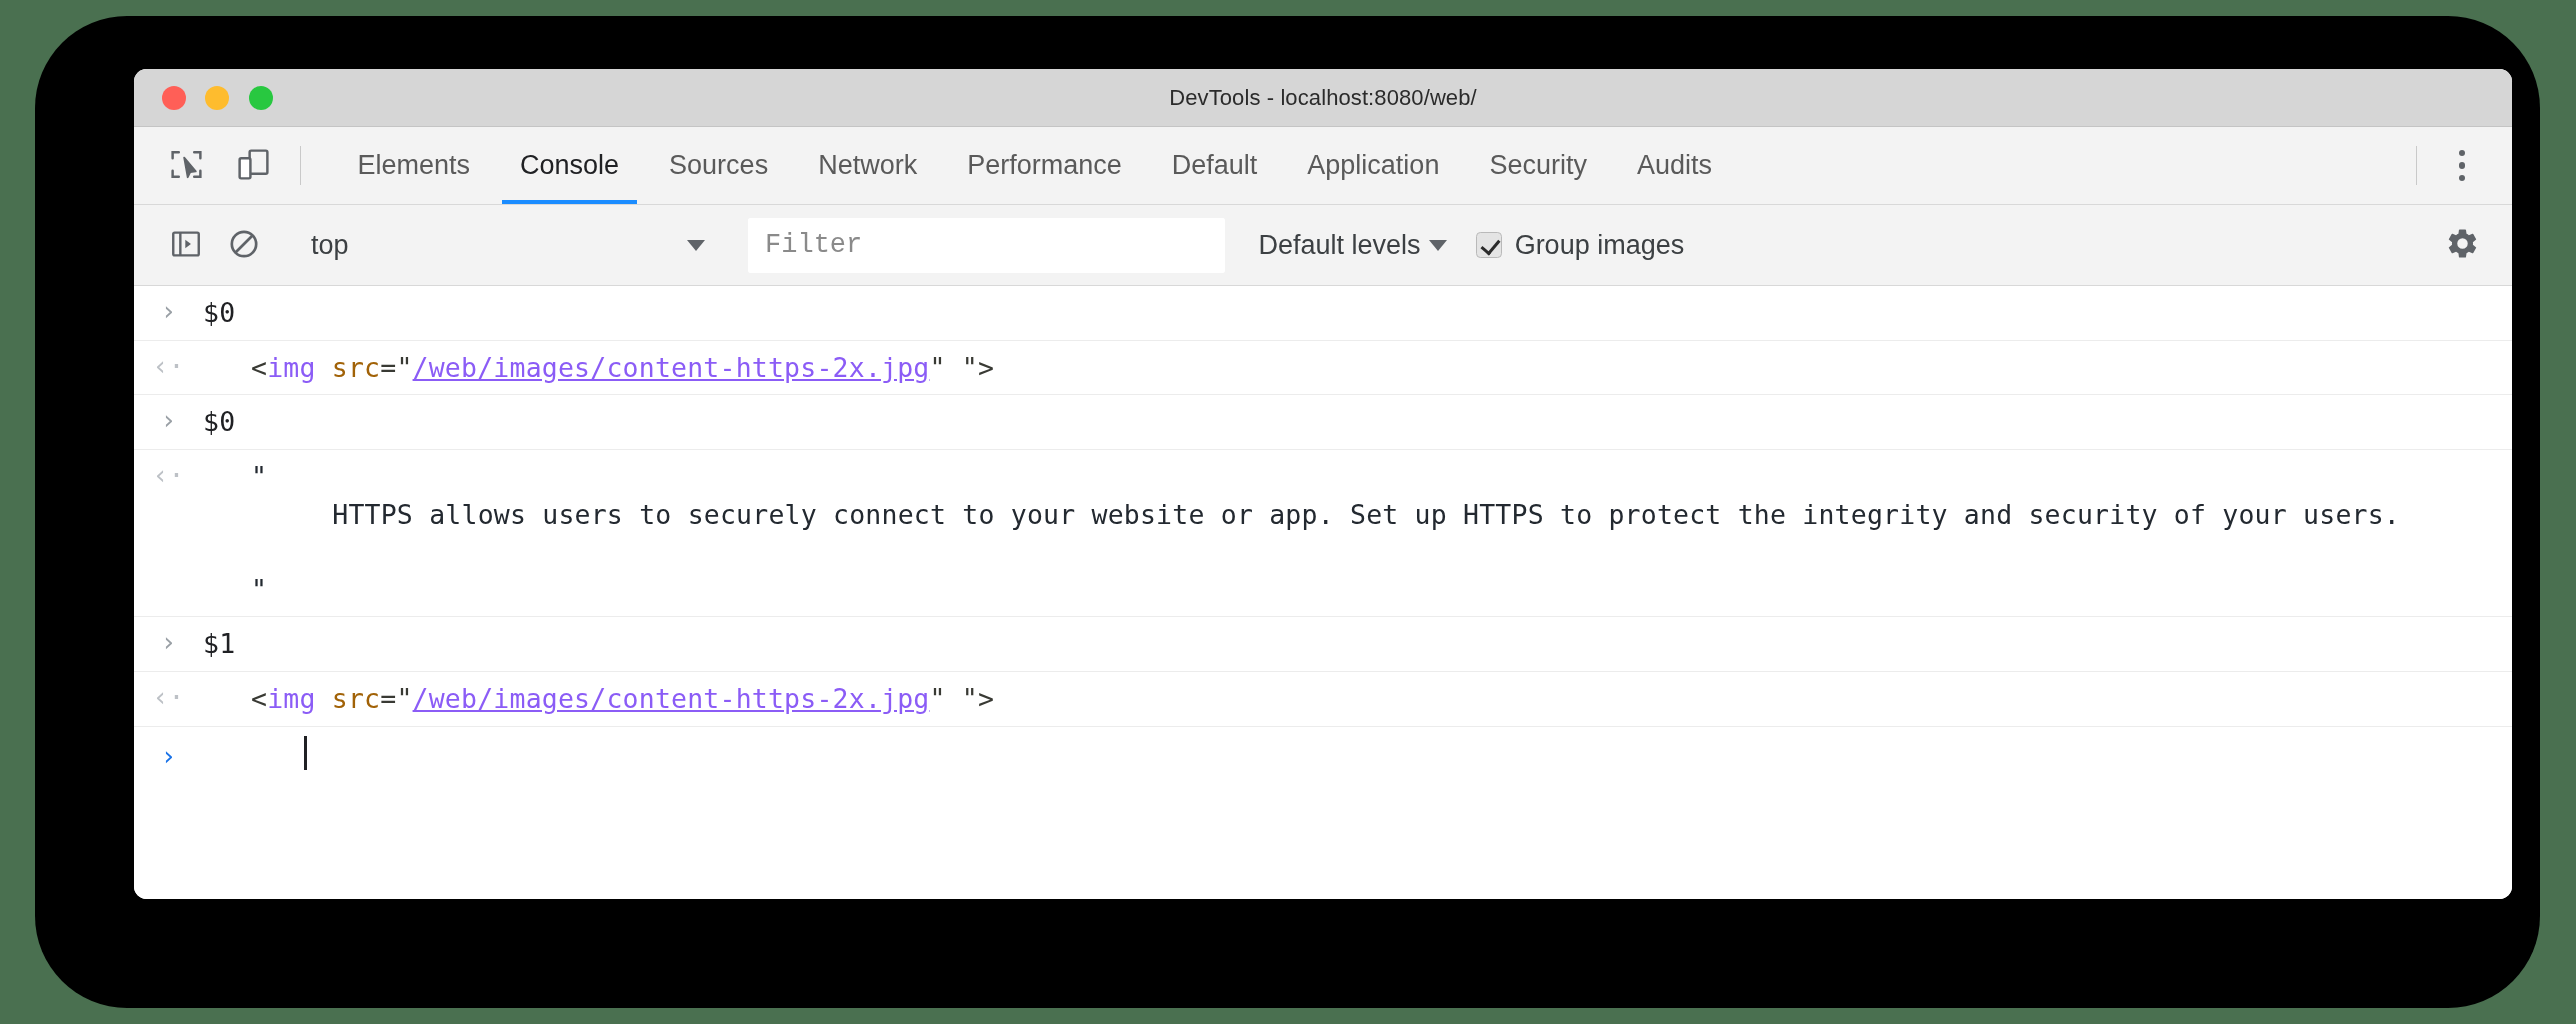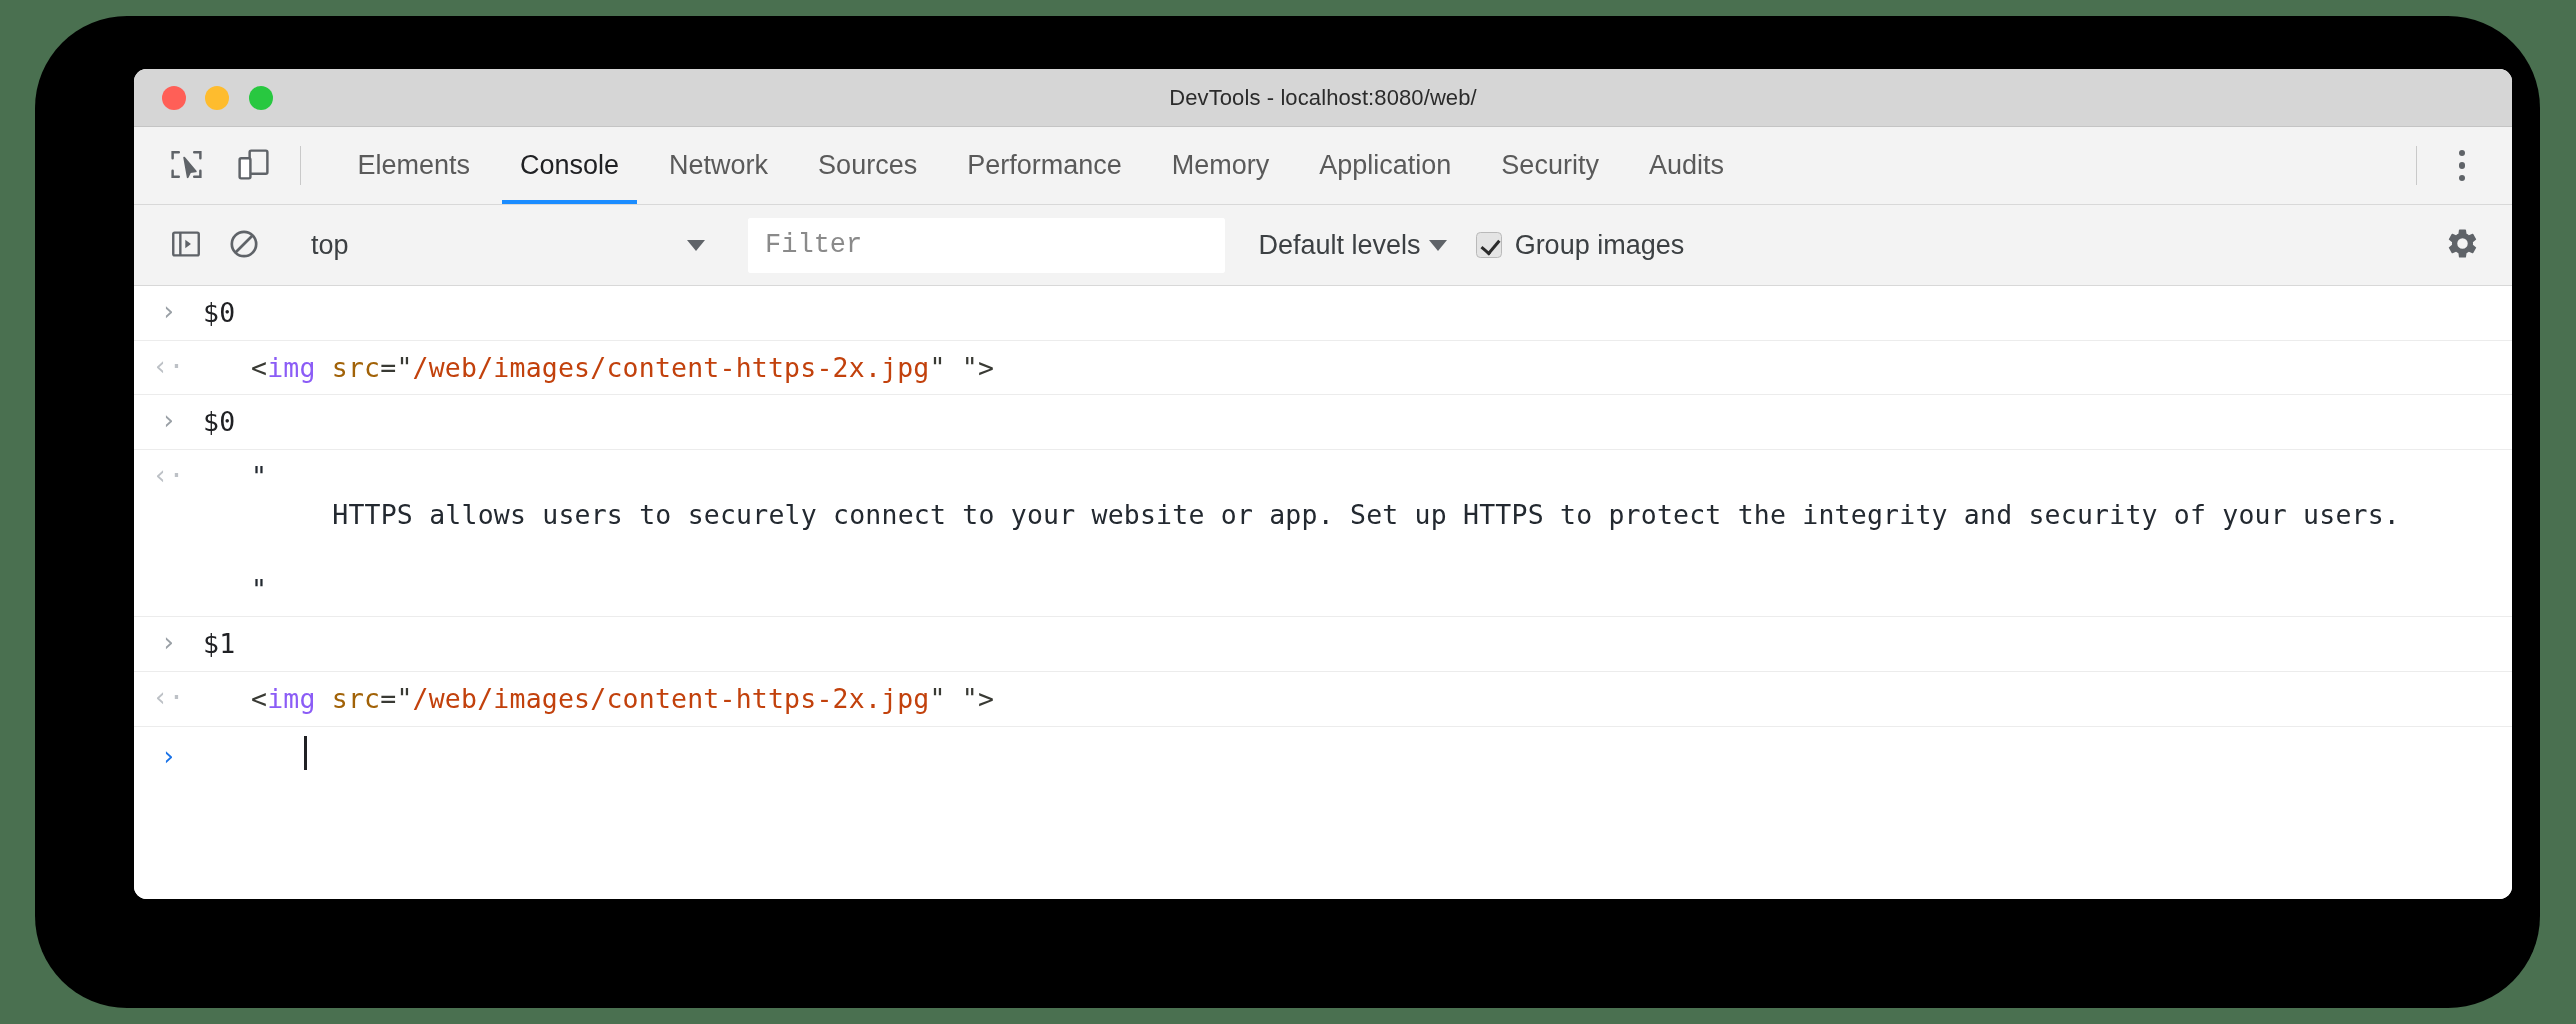--- a/index.html
+++ b/index.html
@@ -302,21 +302,21 @@
     font-family: "DejaVu Sans Mono", monospace;
     line-height: 1;
     position: relative;
     top: 2.6px;
   }
 
   
   .tok-punct  { color: #393a34; }
   .tok-tag    { color: #8b5cf6; }
   .tok-attr   { color: #a16207; }
-  .tok-link   { color: #c2410c; cursor: pointer; }
+  .tok-link   { color: #8b5cf6; text-decoration: underline; cursor: pointer; }
   .tok-string { color: #232930; }
 
   .indent-1 { padding-left: 48px; }
   .str-body { padding-left: 0; }
 
   #prompt-row {
     display: flex;
     align-items: center;
     padding: 12.4px 0;
     min-height: 51px;
@@ -367,30 +367,30 @@
       <div class="vert-sep"></div>
 
       <div id="panel-tabs">
         <div class="panel-tab">
             <span>Elements</span>
           </div>
         <div class="panel-tab active">
             <span>Console</span>
           </div>
         <div class="panel-tab">
+            <span>Sources</span>
+          </div>
+        <div class="panel-tab">
             <span>Network</span>
           </div>
         <div class="panel-tab">
-            <span>Sources</span>
-          </div>
-        <div class="panel-tab">
             <span>Performance</span>
           </div>
         <div class="panel-tab">
-            <span>Memory</span>
+            <span>Default</span>
           </div>
         <div class="panel-tab">
             <span>Application</span>
           </div>
         <div class="panel-tab">
             <span>Security</span>
           </div>
         <div class="panel-tab">
             <span>Audits</span>
           </div>

